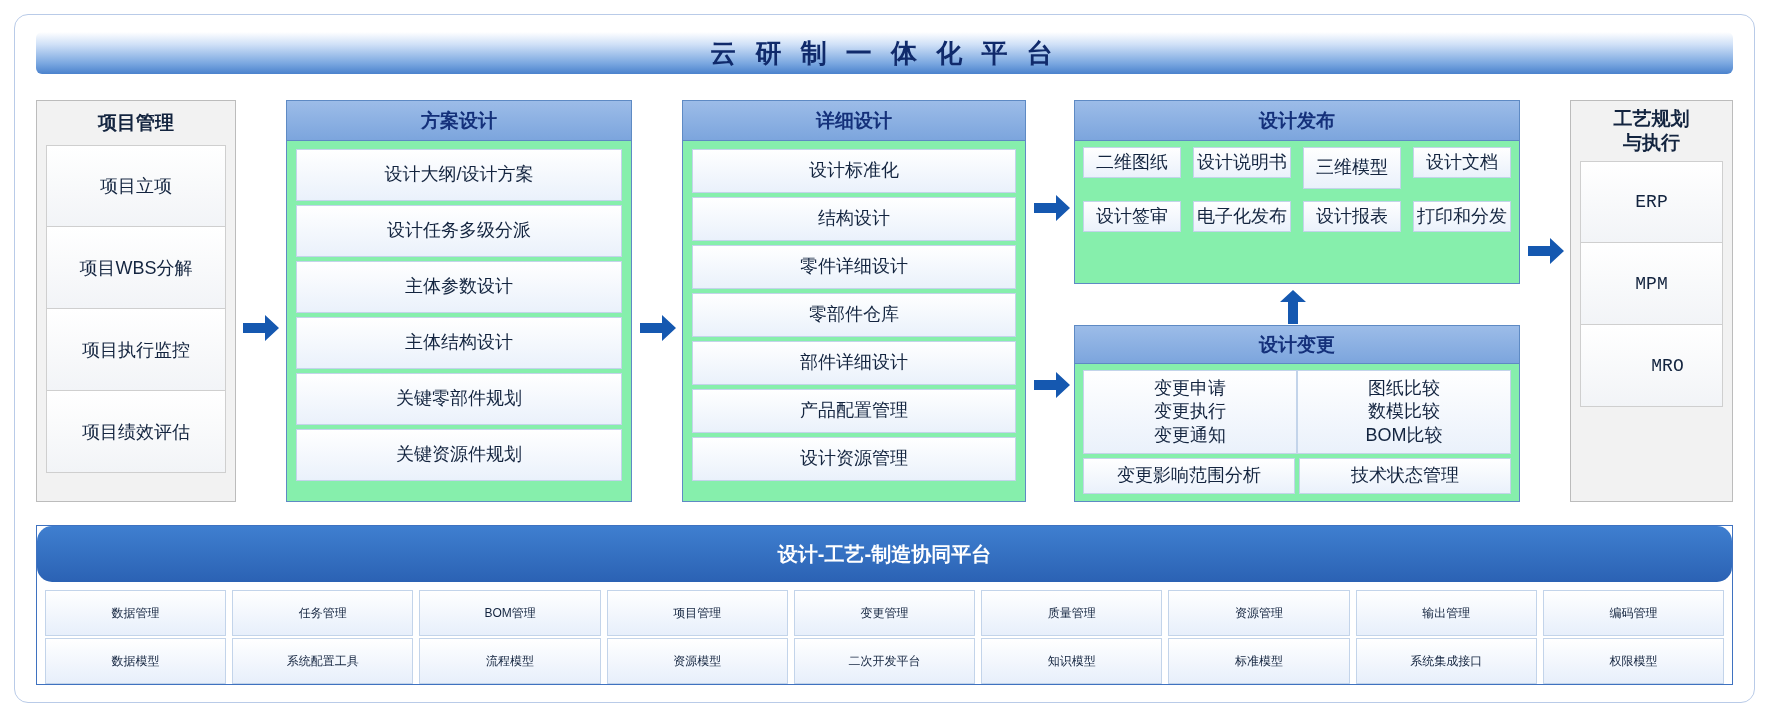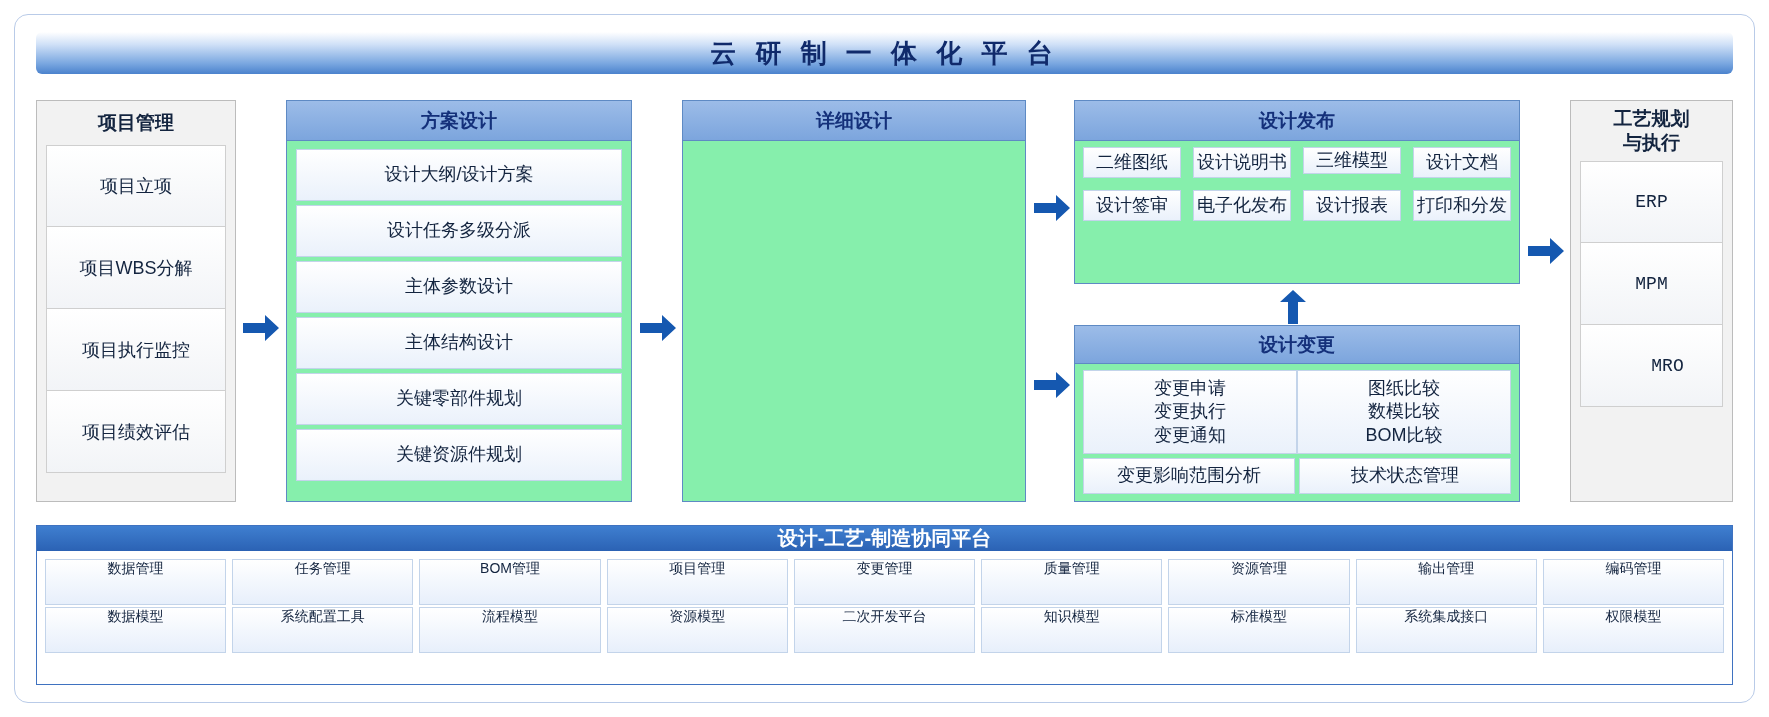--- a/index.html
+++ b/index.html
@@ -125,43 +125,45 @@
     position: absolute;
     left: 36px;
     top: 525px;
     width: 1697px;
     height: 160px;
     border: 1px solid #3f72c0;
     box-sizing: border-box;
     background: #ffffff;
   }
   .platform-title {
-    height: 25px;
+    height: 56px;
     background: linear-gradient(to bottom, #3f7fd0 0%, #2b62b4 100%);
     color: #ffffff;
     font-size: 20px;
     font-weight: bold;
     display: flex;
     align-items: center;
     justify-content: center;
+    border-radius: 15px;
   }
   .platform-grid {
     display: grid;
     grid-template-columns: repeat(9, 1fr);
     gap: 6px;
     padding: 8px 8px 8px 8px;
     box-sizing: border-box;
   }
   .pcell {
     height: 46px;
     background: linear-gradient(to bottom, #ffffff 0%, #e7effb 100%);
     border: 1px solid #c3d4ea;
     color: #13243f;
-    font-size: 14px;
-    display: flex;
+    font-size: 12px;
+    display: flex;
+    align-items: center;
     justify-content: center;
     box-sizing: border-box;
   }
 </style>
 </head>
 <body>
 
 <div id="canvas">
 
   <div class="outer-frame"></div>
@@ -225,20 +227,43 @@
   <div class="arrow" style="left:640px; top:315px;">
     <svg width="36" height="26" viewBox="0 0 36 26">
         <path d="M0 8 H22 V0 L36 13 L22 26 V18 H0 Z" fill="#1558b0"></path>
       </svg>
   </div>
 
   <div class="blue-panel" style="left:682px; top:100px; width:344px; height:402px;">
     <div class="col-head" style="height:40px; border:none; border-bottom:1px solid #5e8ac4;">
       <span>详细设计</span>
     </div>
+    <div style="padding:8px 9px 9px 9px; box-sizing:border-box;">
+      <div class="cell" style="height:44px;">
+        <span>设计标准化</span>
+      </div>
+      <div class="cell" style="height:44px; margin-top:4px;">
+        <span>结构设计</span>
+      </div>
+      <div class="cell" style="height:44px; margin-top:4px;">
+        <span>零件详细设计</span>
+      </div>
+      <div class="cell" style="height:44px; margin-top:4px;">
+        <span>零部件仓库</span>
+      </div>
+      <div class="cell" style="height:44px; margin-top:4px;">
+        <span>部件详细设计</span>
+      </div>
+      <div class="cell" style="height:44px; margin-top:4px;">
+        <span>产品配置管理</span>
+      </div>
+      <div class="cell" style="height:44px; margin-top:4px;">
+        <span>设计资源管理</span>
+      </div>
+    </div>
   </div>
 
   <div class="arrow" style="left:1034px; top:195px;">
     <svg width="36" height="26" viewBox="0 0 36 26">
         <path d="M0 8 H22 V0 L36 13 L22 26 V18 H0 Z" fill="#1558b0"></path>
       </svg>
   </div>
 
   <div class="arrow" style="left:1034px; top:372px;">
     <svg width="36" height="26" viewBox="0 0 36 26">
@@ -250,21 +275,21 @@
     <div class="col-head" style="height:40px; border:none; border-bottom:1px solid #5e8ac4;">
       <span>设计发布</span>
     </div>
     <div style="padding:6px 8px 8px 8px; box-sizing:border-box; display:grid; grid-template-columns:1fr 1fr 1fr 1fr; gap:12px;">
       <div class="cell" style="height:31px;">
         <span>二维图纸</span>
       </div>
       <div class="cell" style="height:31px;">
         <span>设计说明书</span>
       </div>
-      <div class="cell" style="height:27px;">
+      <div class="cell" style="height:42px;">
         <span>三维模型</span>
       </div>
       <div class="cell" style="height:31px;">
         <span>设计文档</span>
       </div>
       <div class="cell" style="height:31px;">
         <span>设计签审</span>
       </div>
       <div class="cell" style="height:31px;">
         <span>电子化发布</span>

